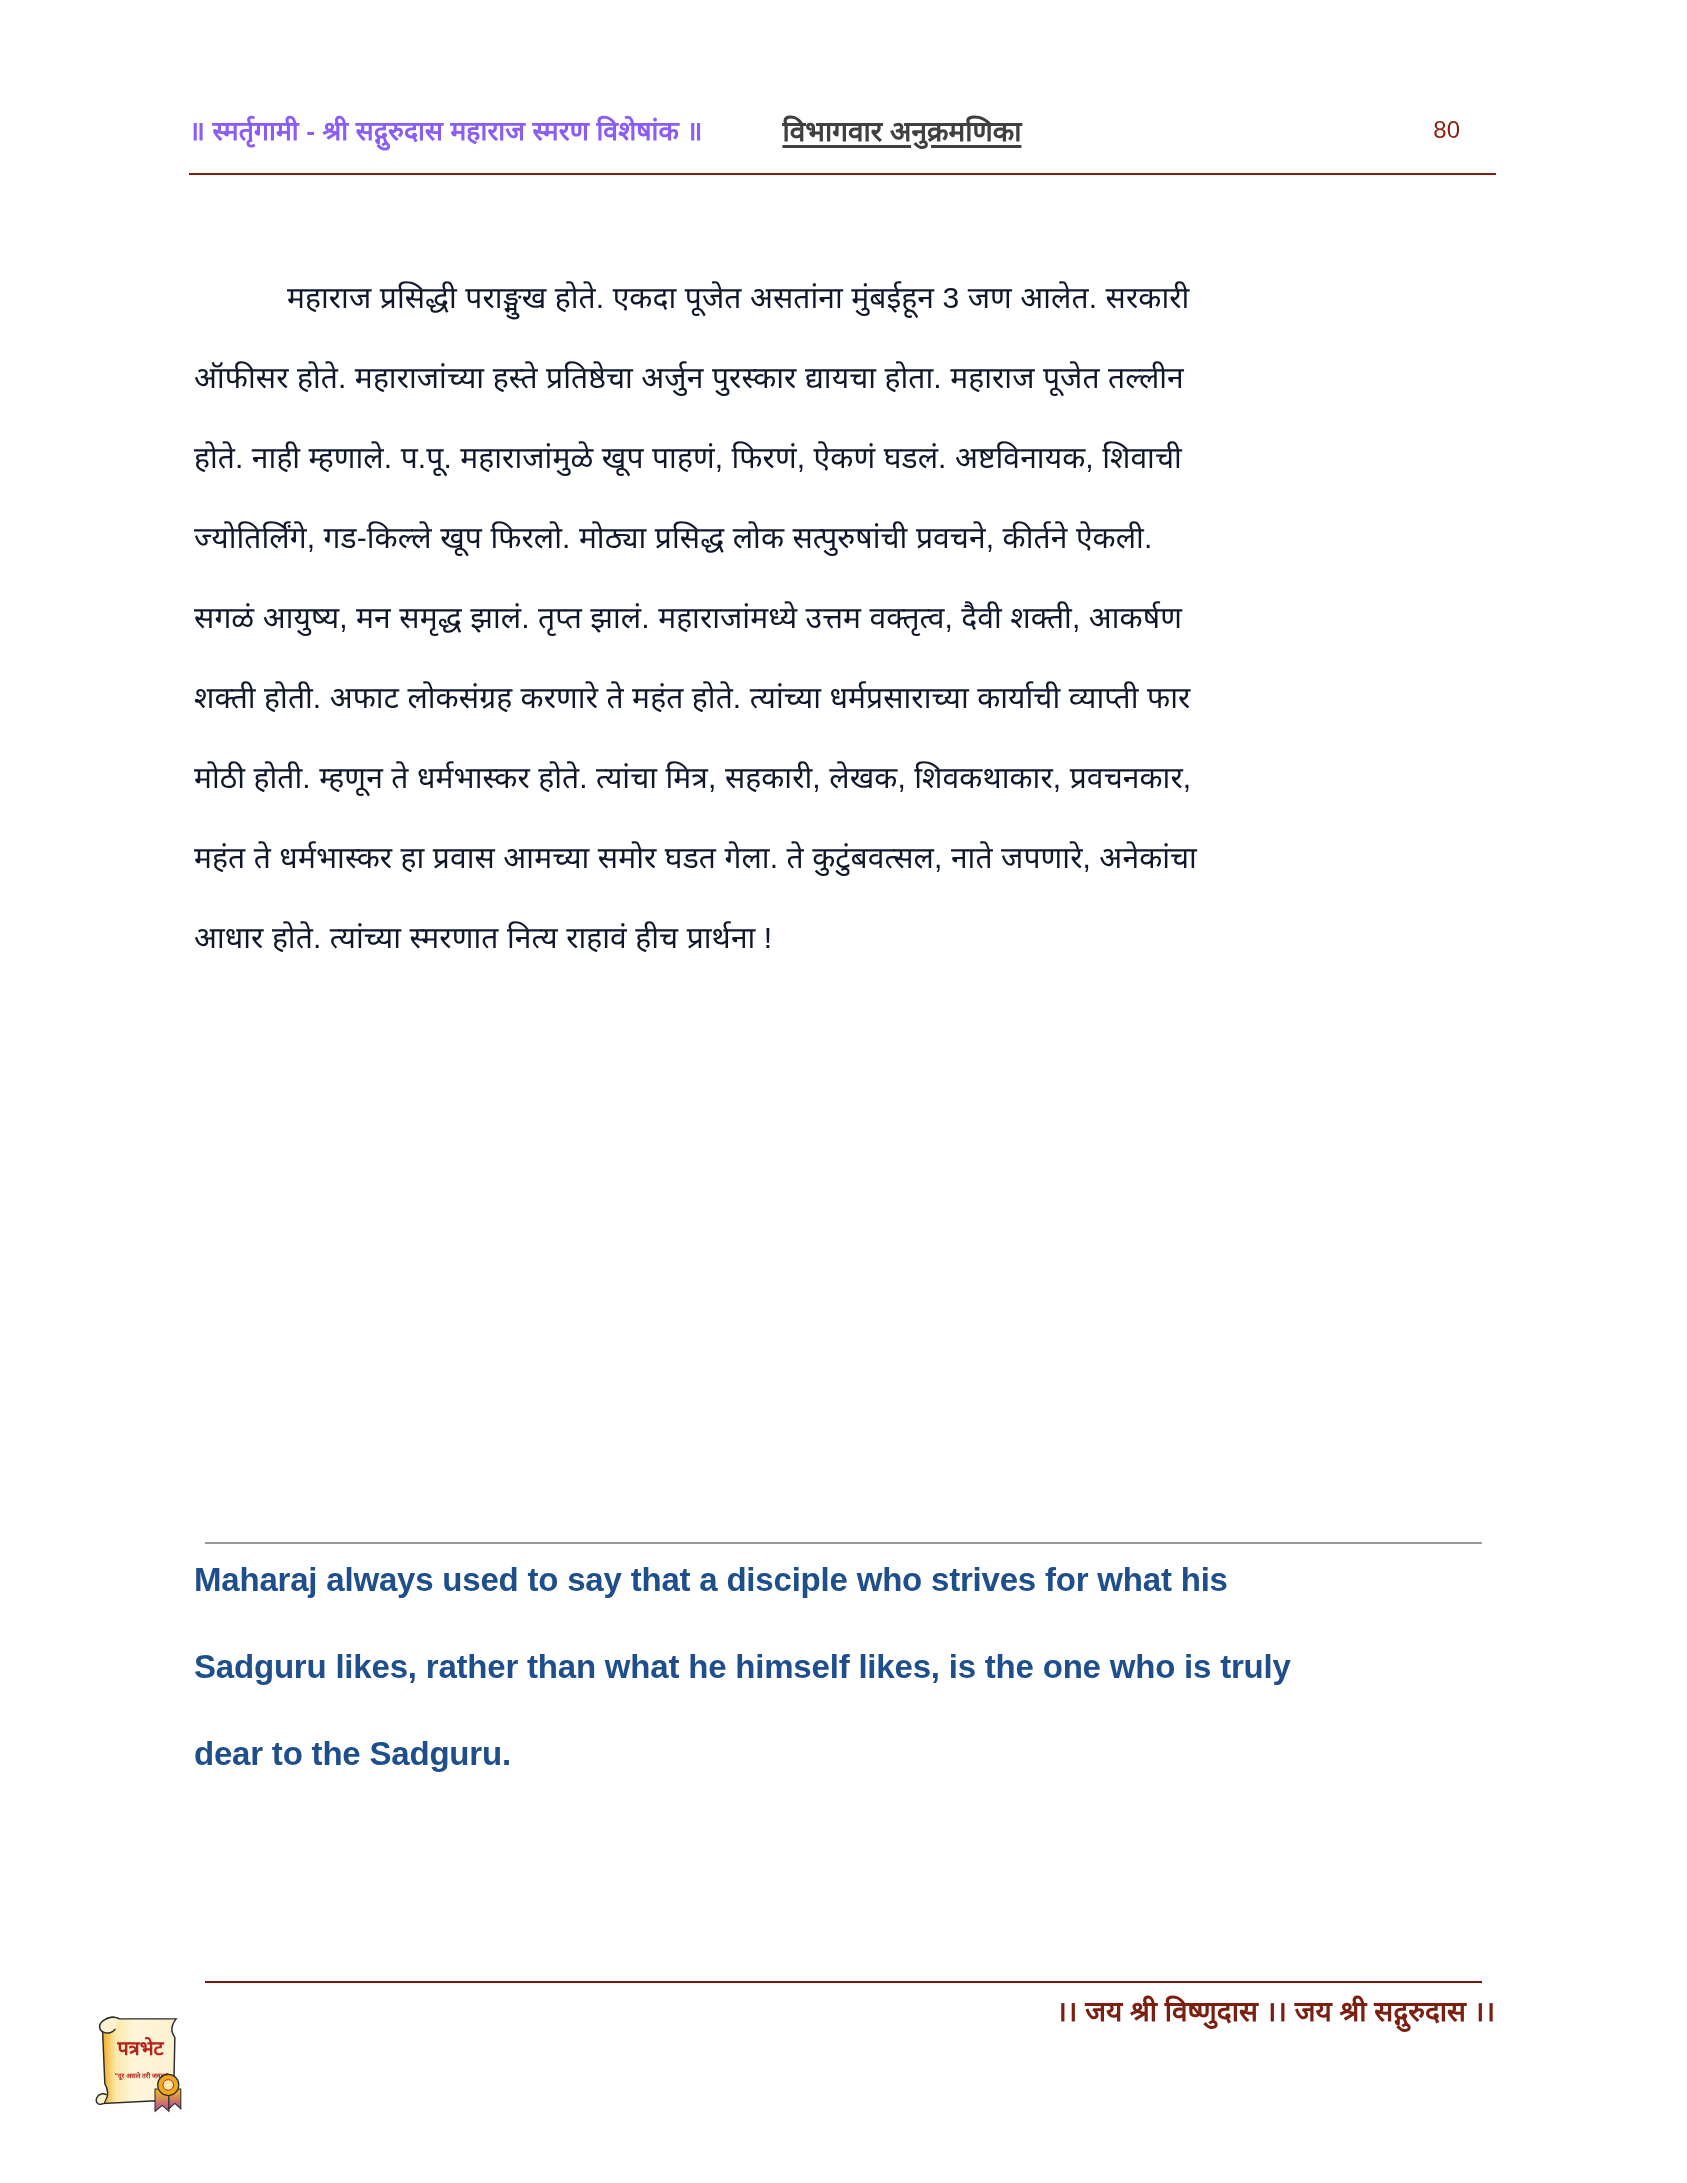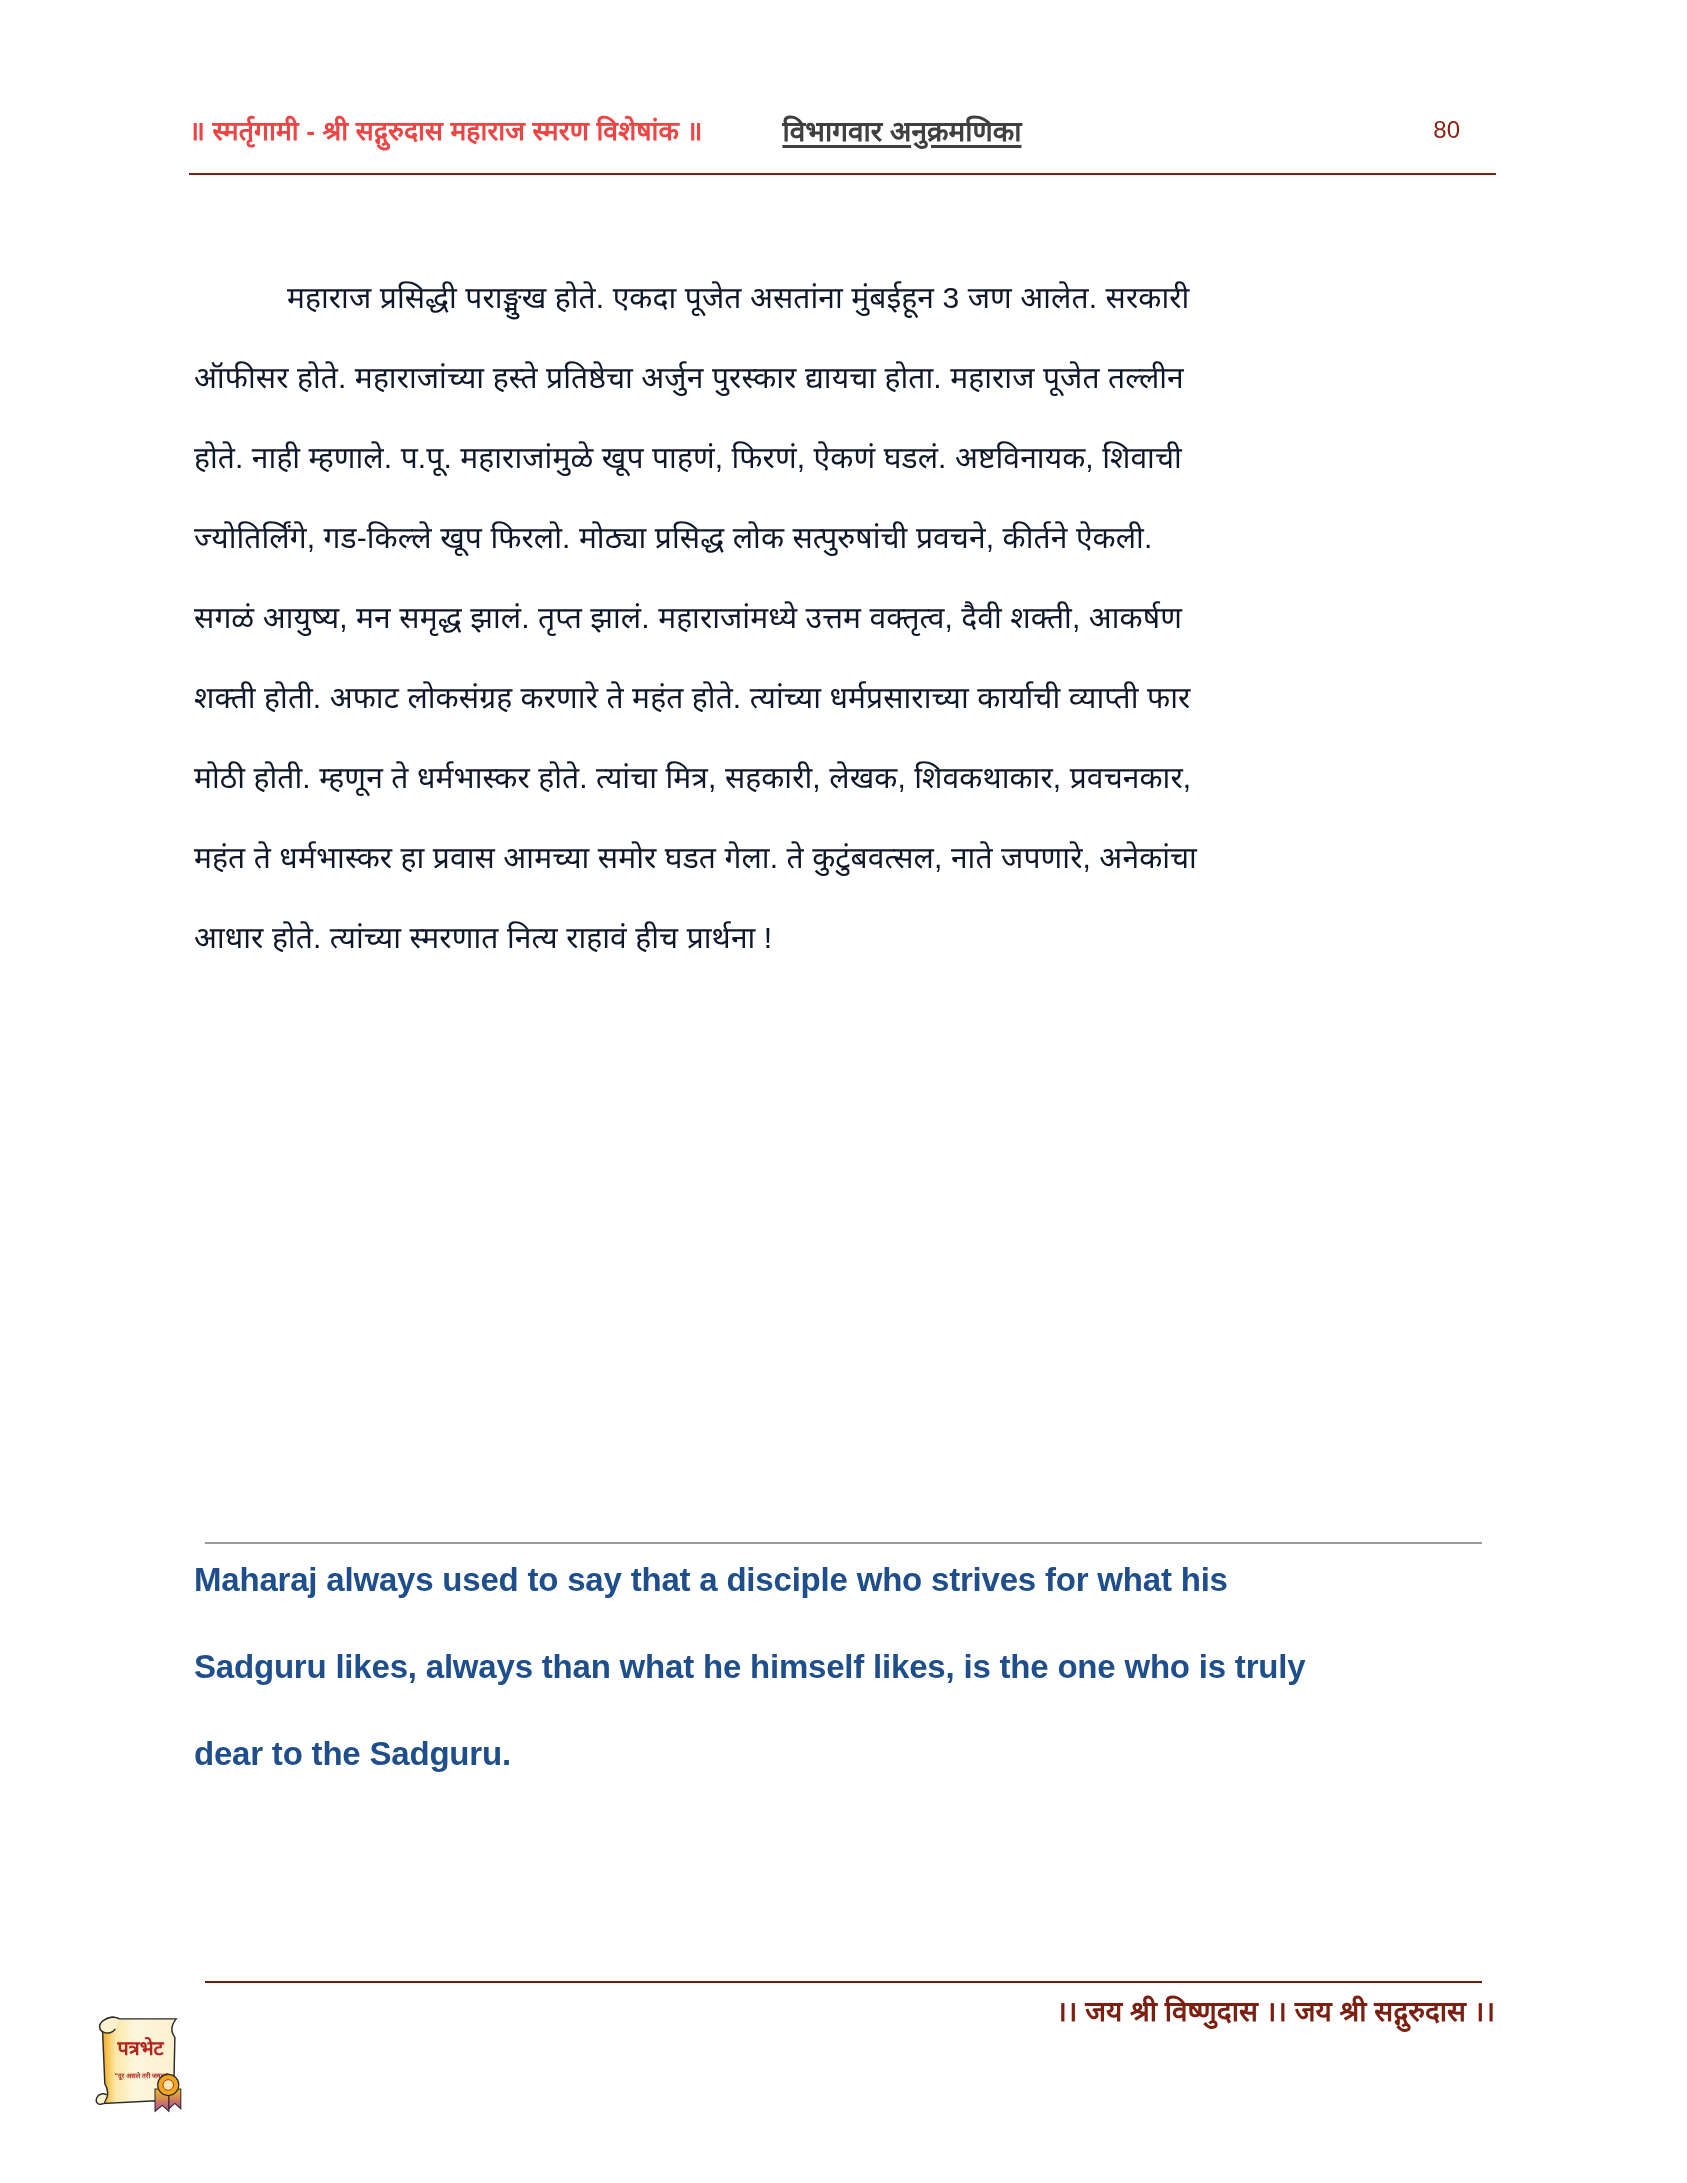--- a/index.html
+++ b/index.html
@@ -29,21 +29,21 @@
     width: 1307px;
     height: 73px;
     display: flex;
     align-items: center;
     justify-content: space-between;
   }
   .header-title {
     font-family: "Liberation Sans", sans-serif;
     font-size: 26.5px;
     font-weight: bold;
-    color: #ef4444;
+    color: #8b5cf6;
     letter-spacing: 0.1px;
     white-space: nowrap;
   }
   .header-link {
     font-family: "Liberation Sans", sans-serif;
     font-size: 28px;
     font-weight: bold;
     color: #404040;
     text-decoration: underline;
     text-underline-offset: 4px;
@@ -167,21 +167,21 @@
     <div class="body-line">शक्ती होती. अफाट लोकसंग्रह करणारे ते महंत होते. त्यांच्या धर्मप्रसाराच्या कार्याची व्याप्ती फार</div>
     <div class="body-line">मोठी होती. म्हणून ते धर्मभास्कर होते. त्यांचा मित्र, सहकारी, लेखक, शिवकथाकार, प्रवचनकार,</div>
     <div class="body-line">महंत ते धर्मभास्कर हा प्रवास आमच्या समोर घडत गेला. ते कुटुंबवत्सल, नाते जपणारे, अनेकांचा</div>
     <div class="body-line">आधार होते. त्यांच्या स्मरणात नित्य राहावं हीच प्रार्थना !</div>
   </div>
 
   <div class="quote-divider"></div>
 
   <div class="quote-block">
     <div class="quote-line">Maharaj always used to say that a disciple who strives for what his</div>
-    <div class="quote-line">Sadguru likes, always than what he himself likes, is the one who is truly</div>
+    <div class="quote-line">Sadguru likes, rather than what he himself likes, is the one who is truly</div>
     <div class="quote-line">dear to the Sadguru.</div>
   </div>
 
   <div class="footer-rule"></div>
   <div class="footer-text">।। जय श्री विष्णुदास ।। जय श्री सद्गुरुदास ।।</div>
 
   <div class="logo">
     <svg viewBox="0 0 168 180" xmlns="http://www.w3.org/2000/svg" aria-hidden="true">
       <defs>
         <linearGradient id="paperGrad" x1="0" y1="0" x2="1" y2="0">

